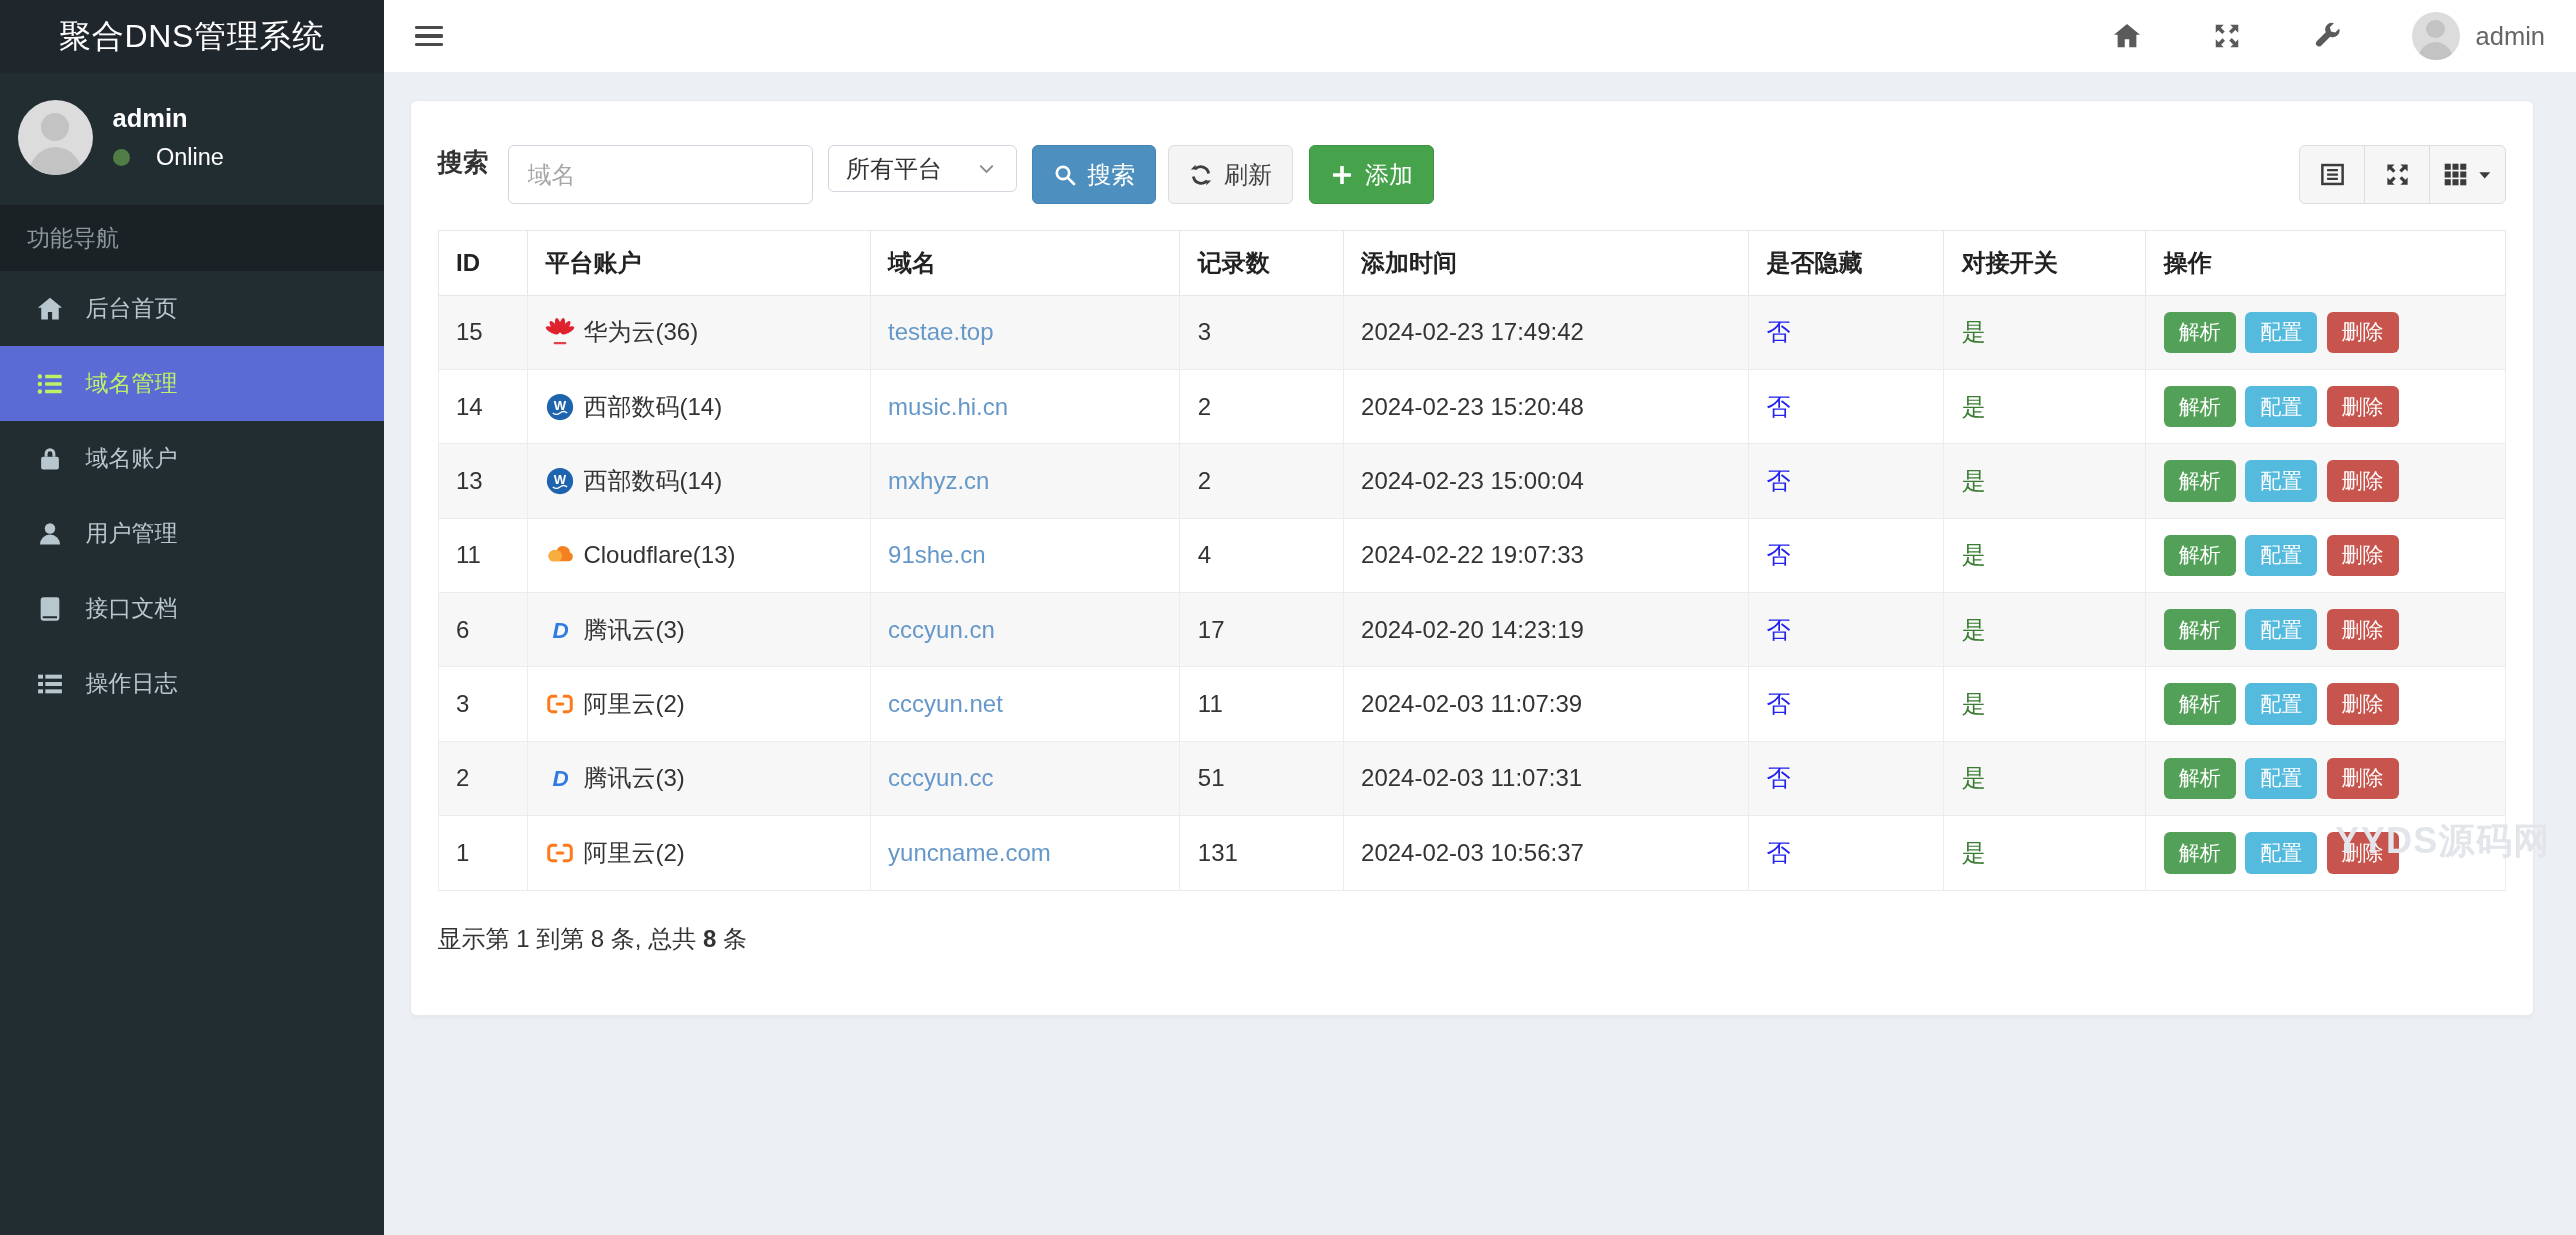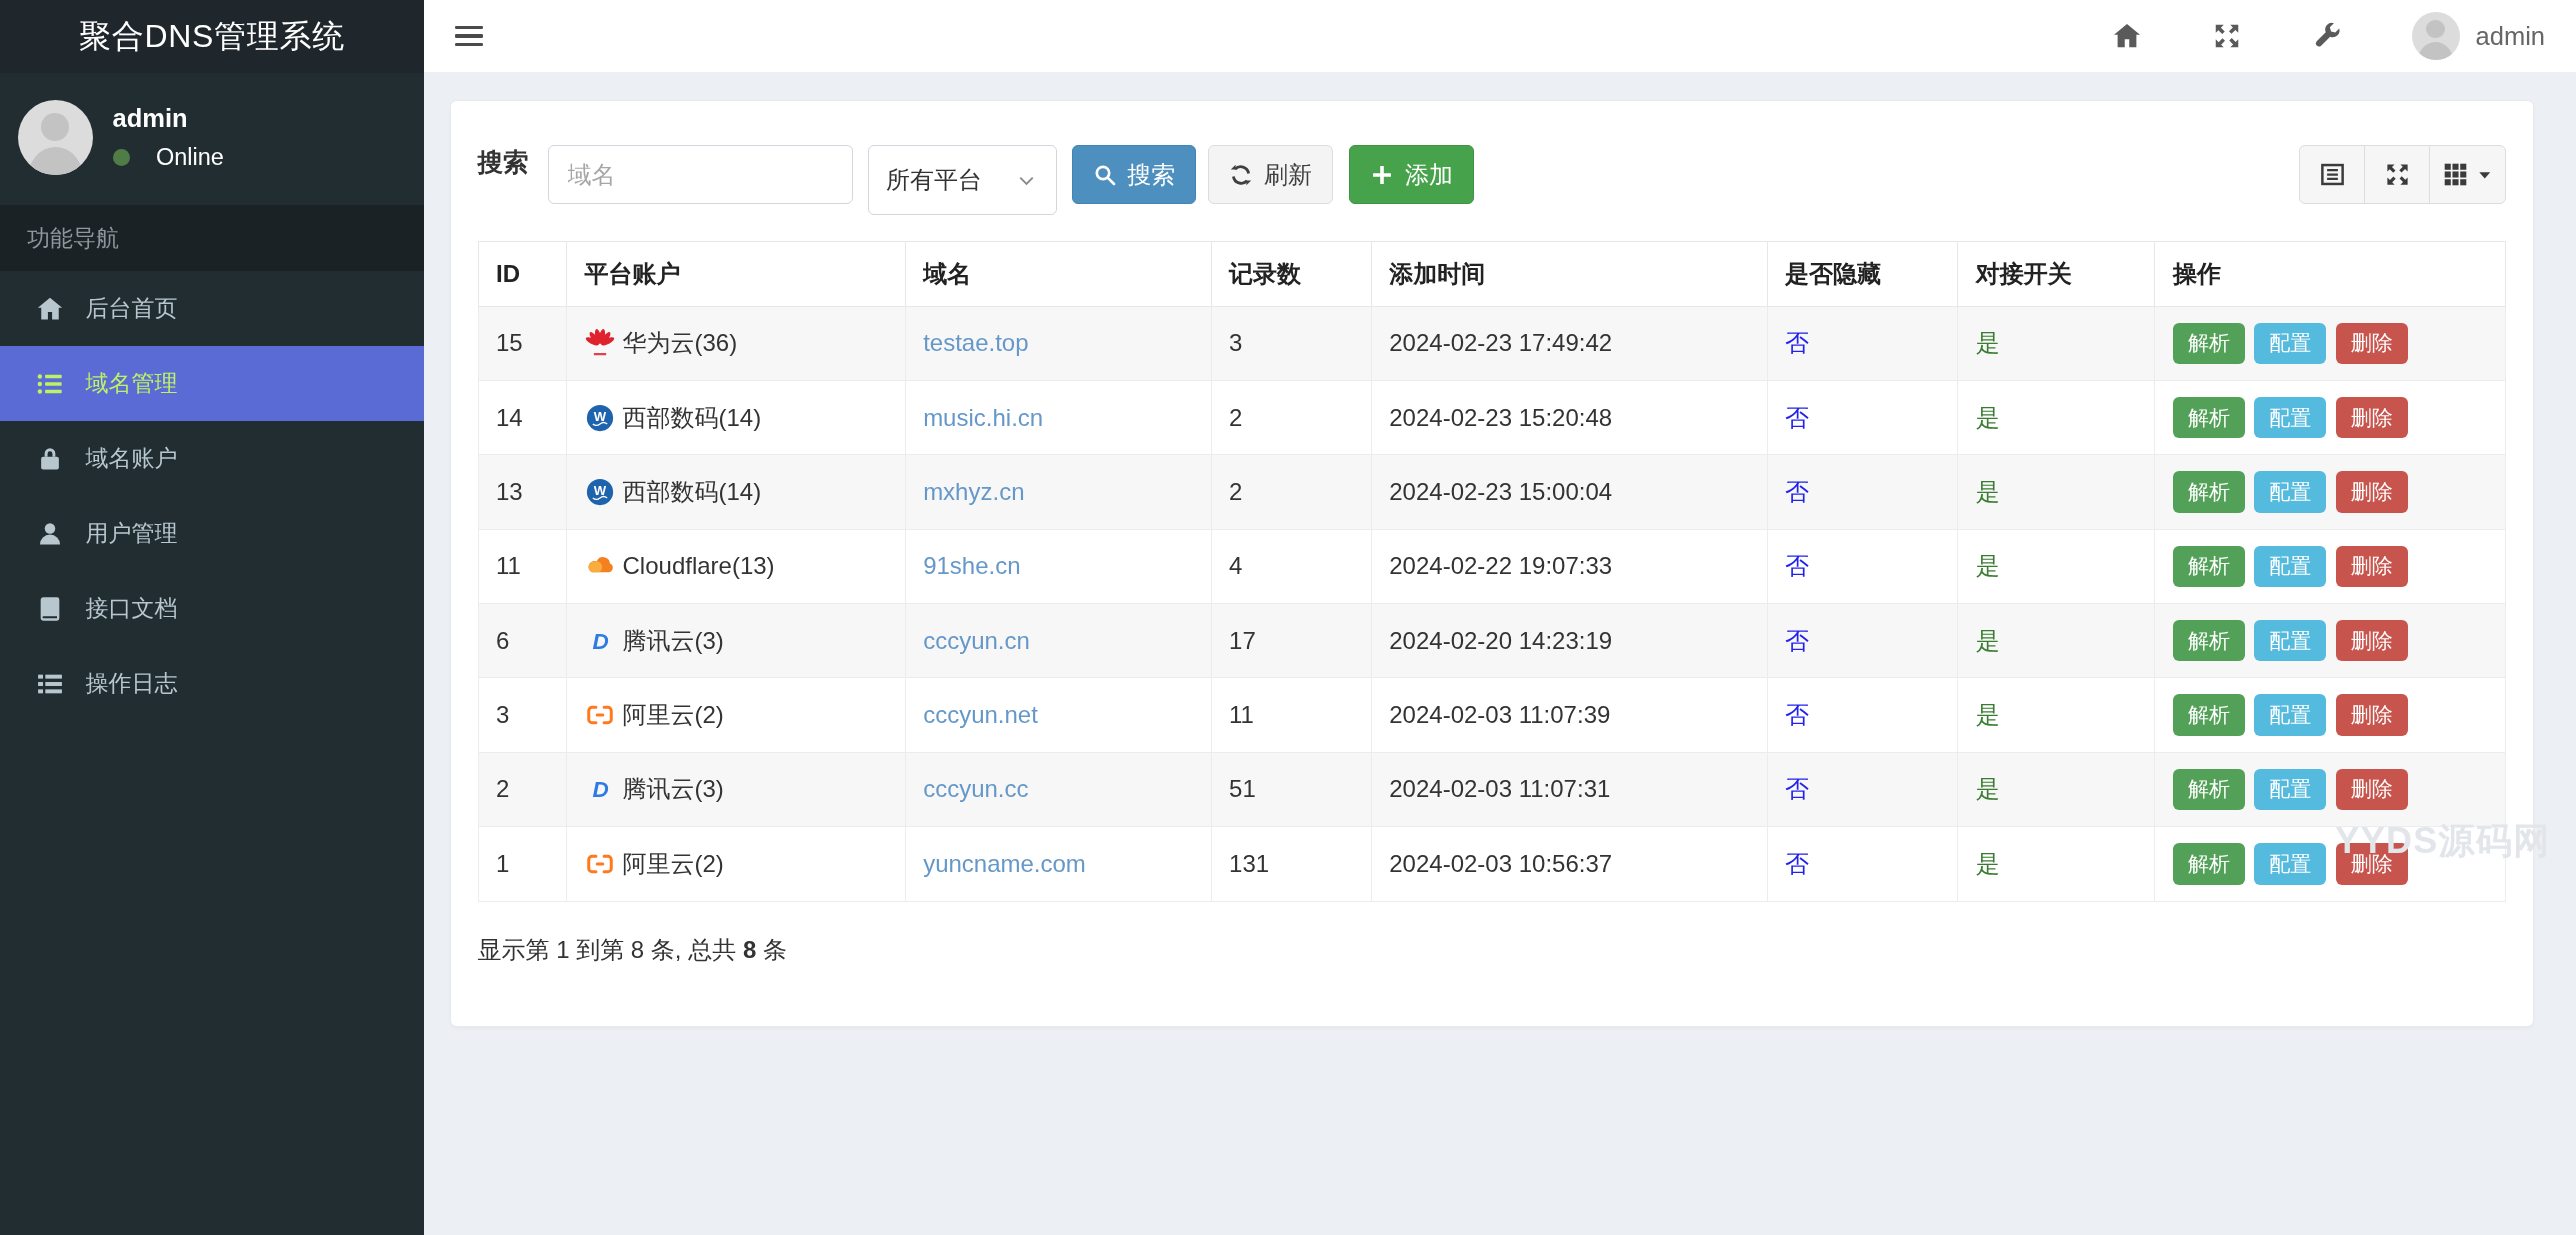--- a/index.html
+++ b/index.html
@@ -7,21 +7,21 @@
   body { font-family:"Liberation Sans","DejaVu Sans",sans-serif; }
   :root{
     --accent:#5b6bd5; --link:#6598c9; --no-blue:#2222ee; --yes-green:#3a7d32;
     --btn-primary:#4d8fbe; --btn-primary-b:#4384b4;
     --btn-success:#47a34b; --btn-success-b:#3f9343;
     --act-success:#53a158; --act-info:#54bade; --act-danger:#c7554d;
   }
   .screen{ width:2576px; height:1236px; display:flex; overflow:hidden; background:#ecf0f5; position:relative; }
 
   
-  .sidebar{ width:424px; flex-shrink:0; background:#222d32; display:flex; flex-direction:column; }
+  .sidebar{ width:384px; flex-shrink:0; background:#222d32; display:flex; flex-direction:column; }
   .logo{ height:73px; background:#1f272c; color:#fff; font-size:32px; letter-spacing:0.7px;
          display:flex; align-items:center; justify-content:center; }
   .user-panel{ padding:27px 17.5px 30px 17.5px; display:flex; align-items:center; gap:20px; }
   .avatar{ width:75px; height:75px; border-radius:50%; background:#dcdcdc; position:relative; overflow:hidden; flex-shrink:0; }
   .avatar::before{ content:""; position:absolute; width:38%; height:38%; border-radius:50%; background:#c3c3c3; top:17%; left:31%; }
   .avatar::after{ content:""; position:absolute; width:76%; height:46%; background:#c3c3c3; bottom:-8%; left:12%; border-radius:50% 50% 0 0 / 100% 100% 0 0; }
   .user-name{ font-size:25.5px; color:#fff; font-weight:bold; }
   .user-status{ margin-top:10.8px; display:flex; align-items:center; gap:26px; color:#fff; font-size:23.5px; }
   .status-dot{ width:17.5px; height:17.5px; border-radius:50%; background:#4f7d45; }
   .nav-header{ background:#1a2226; color:#8d979d; font-size:23px; padding:17.5px 27px; }
@@ -46,21 +46,21 @@
   
   .content{ flex:1; padding:27px 42px 0 25.5px; position:relative; }
   .card{ background:#fff; border:0.7px solid #e6eaef; border-radius:6.7px; box-shadow:0 1.3px 3.4px rgba(0,0,0,.03);
          padding:44px 27px 60px 27px; position:relative; }
 
   .toolbar{ display:flex; align-items:flex-start; }
   .toolbar-label{ font-size:25.5px; font-weight:bold; color:#333; margin-right:19px; }
   .search-input{ width:305px; height:59px; border:1.3px solid #d2d6de; border-radius:6px; font-size:24px;
                  color:#555; padding:0 19px; outline:none; font-family:inherit; }
   .search-input::placeholder{ color:#a6a6a6; }
-  .platform-select{ margin-left:15px; width:189px; height:70px; border:1.3px solid #d2d6de; border-radius:6px;
+  .platform-select{ margin-left:15px; width:189px; height:47px; border:1.3px solid #d2d6de; border-radius:6px;
                     display:flex; align-items:center; justify-content:space-between; padding:0 17.5px;
                     font-size:24px; color:#333; cursor:pointer; background:#fff; }
   .platform-select .chev svg{ width:23px; height:23px; color:#8a8a8a; display:block; }
   .btn{ height:59px; border-radius:6px; display:inline-flex; align-items:center; gap:10.8px;
         font-size:24px; padding:0 20px; cursor:pointer; border:1.3px solid transparent; }
   .btn svg{ width:24px; height:24px; display:block; }
   .btn-primary{ background:var(--btn-primary); border-color:var(--btn-primary-b); color:#fff; margin-left:15px; }
   .btn-default{ background:#f4f4f4; border-color:#ddd; color:#3f3f3f; margin-left:12px; }
   .btn-success{ background:var(--btn-success); border-color:var(--btn-success-b); color:#fff; margin-left:16px; }
 

